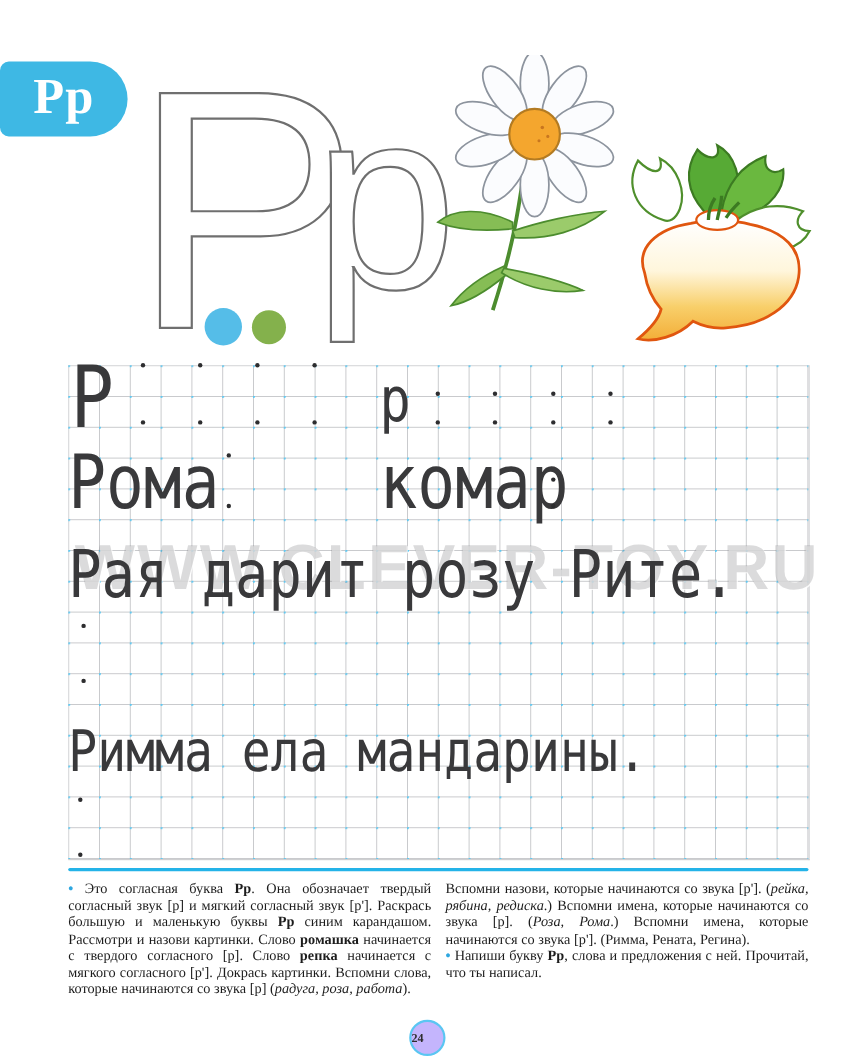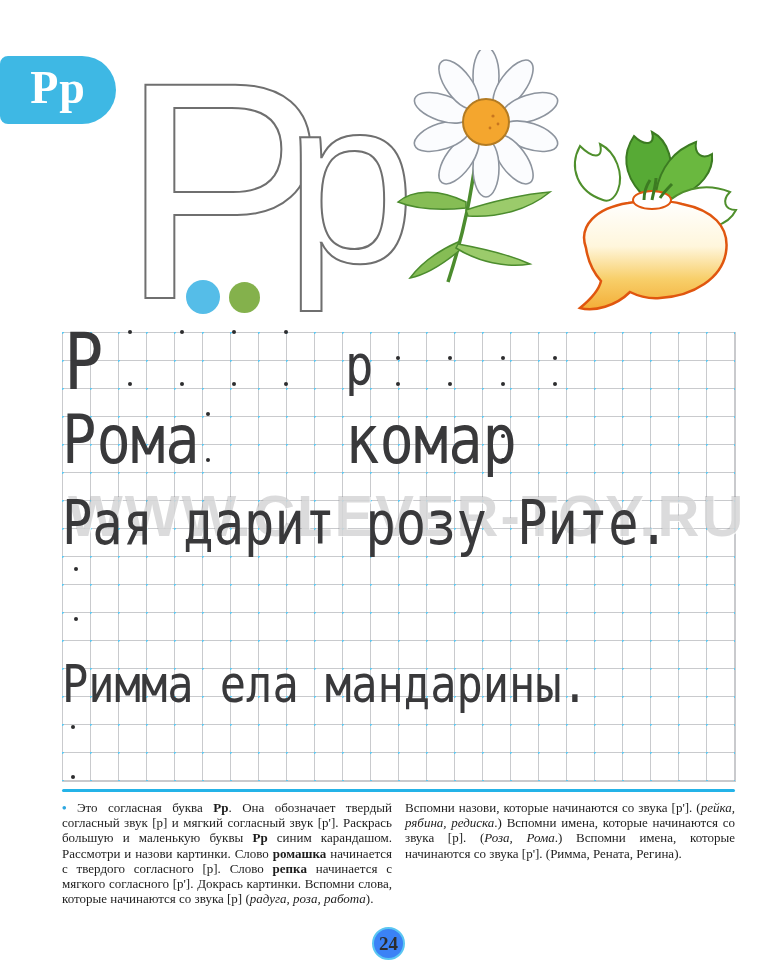--- a/index.html
+++ b/index.html
@@ -61,23 +61,23 @@
     position:absolute;left:62px;top:770px;width:673px;
     display:flex;gap:13px;
     font-family:"Liberation Serif",serif;font-size:13px;line-height:15.2px;color:#1c1c1c;
   }
   .col{width:330px;text-align:justify;}
   .col p{margin:0;}
   .bullet{color:#2ea7e0;font-weight:bold;}
   
   .pagenum{
     position:absolute;left:372px;top:897px;width:29px;height:29px;
-    border:2px solid #5ac6f2;border-radius:50%;background:#3b82f6;
-    display:flex;align-items:center;justify-content:center;
-    font-family:"Liberation Serif",serif;font-weight:bold;font-size:19px;color:#2d2d2d;
+    border:2px solid #5ac6f2;border-radius:50%;background:#c4b5fd;
+    display:flex;align-items:center;
+    font-family:"Liberation Serif",serif;font-weight:bold;font-size:11px;color:#2d2d2d;
   }
 </style>
 </head>
 <body>
 
 <div class="page">
 
   <div class="badge">
     <span>Рр</span>
   </div>
@@ -174,20 +174,21 @@
   </div>
 
   <div class="separator"></div>
 
   <div class="instructions">
     <div class="col">
       <p><span class="bullet">• </span><span>Это согласная буква </span><span style="font-weight: bold;">Рр</span><span>. Она обозначает твердый согласный звук [р] и мягкий согласный звук [р']. Раскрась большую и маленькую буквы </span><span style="font-weight: bold;">Рр</span><span> синим карандашом. Рассмотри и назови картинки. Слово </span><span style="font-weight: bold;">ромашка</span><span> начинается с твердого согласного [р]. Слово </span><span style="font-weight: bold;">репка</span><span> начинается с мягкого согласного [р']. Докрась картинки. Вспомни слова, которые начинаются со звука [р] (</span><span style="font-style: italic;">радуга, роза, работа</span><span>).</span></p>
     </div>
     <div class="col">
       <p><span>Вспомни назови, которые начинаются со звука [р']. (</span><span style="font-style: italic;">рейка, рябина, редиска</span><span>.) Вспомни имена, которые начинаются со звука [р]. (</span><span style="font-style: italic;">Роза, Рома</span><span>.) Вспомни имена, которые начинаются со звука [р']. (</span><span style="">Римма, Рената, Регина</span><span>).</span></p>
+      <p><span class="bullet">• </span><span>Напиши букву </span><span style="font-weight: bold;">Рр</span><span>, слова и предложения с ней. Прочитай, что ты написал.</span></p>
     </div>
   </div>
 
   <div class="pagenum">
     <span>24</span>
   </div>
 
 </div>
 
 </body></html>

